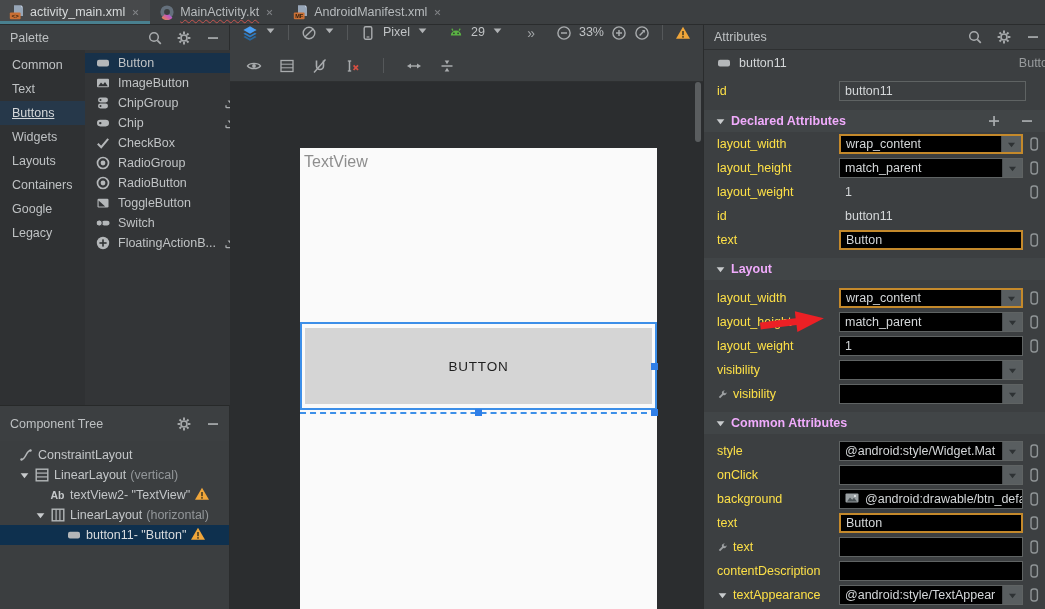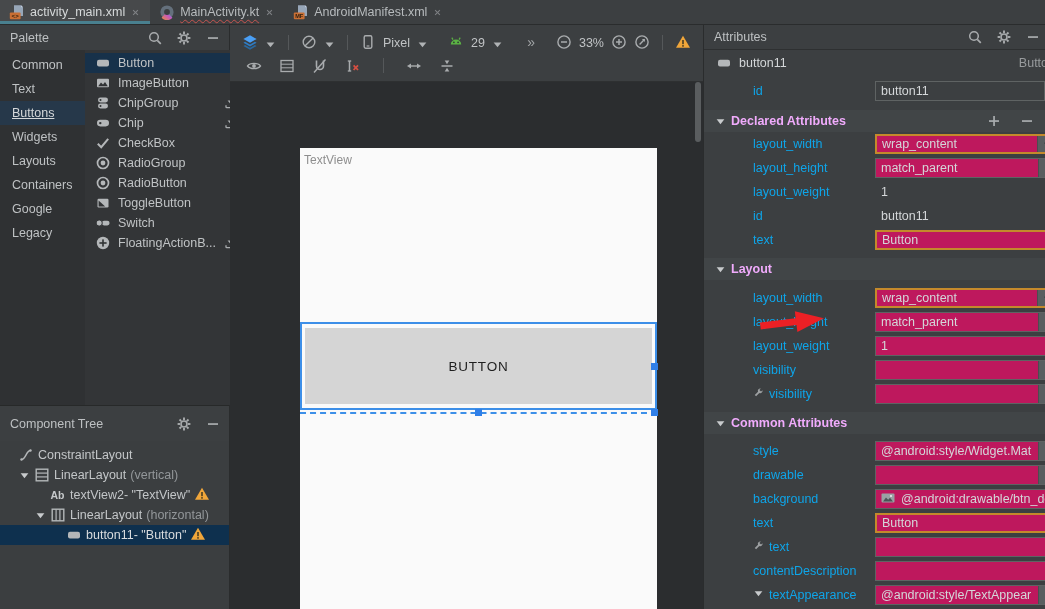--- a/index.html
+++ b/index.html
@@ -43,65 +43,65 @@
   
   .tree-head { height:36px; border-top:1px solid #272929; align-items:center; }
   .tree-body { flex:1; background:#3b3e40; padding-top:4px; overflow:hidden; }
   .tree-row { height:20px; display:flex; align-items:center; gap:4px; padding-right:24px; color:#c3c6c8; white-space:nowrap; }
   .tree-row.sel { background:#0e304e; color:#d9dcde; }
   .tree-row .suffix { color:#93979a; }
   .tree-row .warn { margin-left:auto; }
   .exp-slot { width:12px; flex:none; display:inline-flex; justify-content:center; }
 
   
-  .tb1 { height:25px; flex:none; display:flex; align-items:flex-end; gap:7px; padding:0 12px; background:#3c3f41; }
+  .tb1 { height:25px; flex:none; display:flex; align-items:flex-start; gap:7px; padding:0 12px; background:#3c3f41; }
   .tb2 { height:32px; flex:none; display:flex; align-items:center; gap:17px; padding:0 16px; background:#3c3f41; border-bottom:1px solid #2e3031;}
   .sep { width:1px; height:15px; background:#55585a; margin:0 5px; flex:none; }
   .tb-label { color:#c0c3c5; }
   .spacer { flex:1; }
   .chev { color:#a2a5a7; font-size:14px; letter-spacing:-1px; }
 
   
   .surface { flex:1; position:relative; background:#2b2d2f; overflow:hidden; }
   .canvas { position:absolute; left:70px; top:66px; width:357px; bottom:0; background:#fafafa; }
-  .tv-label { position:absolute; left:4px; top:5px; color:#8e8e8e; font-size:12px; }
+  .tv-label { position:absolute; left:4px; top:5px; color:#8e8e8e; font-size:16px; }
   .sel-rect { position:absolute; left:0; top:174px; width:100%; height:88px; border:2px solid #3d8fe8; }
   .canvas-button { position:absolute; left:3px; right:3px; top:4px; bottom:4px; background:#d5d5d5;
       display:flex; align-items:center; justify-content:center; color:#1f1f1f; font-size:13.5px;
       font-weight:500; letter-spacing:.8px; }
   .dash-line { position:absolute; left:0; top:264px; width:100%; border-top:2px dashed #3d8fe8; }
   .handle { position:absolute; width:7px; height:7px; background:#2f7fe8; }
   .h-r  { left:351px; top:215px; }
   .h-b  { left:175px; top:261px; }
   .h-br { left:351px; top:261px; }
   .vscroll { position:absolute; right:2px; top:0; width:6px; height:60px; background:#5a5d5f; border-radius:3px; }
 
   
   .attr-head { border-bottom:1px solid #2e3031; padding-right:4px; }
   .attr-comp { height:26px; display:flex; align-items:center; gap:7px; padding:0 0 0 12px; white-space:nowrap; }
   .attr-comp .cname { color:#d4d7d9; }
   .attr-comp .ctype { margin-left:auto; margin-right:-10px; color:#999c9e; }
   .attr-idrow { height:30px; display:flex; align-items:center; padding-left:13px; }
-  .attr-label { width:122px; flex:none; display:flex; gap:5px; color:#0ea5e9; white-space:nowrap;margin-left:36px; }
+  .attr-label { width:122px; flex:none; display:flex; align-items:center; gap:5px; color:#fde047; white-space:nowrap; }
   .idfield { width:187px; height:20px; border:1px solid #5f6363; background:#3c3f41; display:flex;
       align-items:center; padding:0 5px; color:#d4d7d9; }
 
   .attr-sec { }
   .sec-head { height:22px; display:flex; align-items:center; gap:5px; background:#414547;
       padding:0 8px 0 11px; }
   .sec-title { font-weight:bold; color:#f0abfc; }
   .sec-actions { margin-left:auto; display:flex; gap:17px; align-items:center; padding-right:2px; }
   .sec-da { margin-top:4px; }
   .sec-std { margin-top:6px; }
   .sec-rows { }
   .sec-rows.pad5 { padding-top:5px; }
   .sec-rows.pad6 { padding-top:6px; }
   .attr-row { height:24px; display:flex; align-items:center; padding-left:13px; position:relative; }
   .fieldwrap { width:184px; flex:none; display:flex; }
-  .field { flex:1; height:20px; border:1px solid #5f6363; background:#be185d; display:flex;
+  .field { flex:1; height:20px; border:1px solid #5f6363; background:#000000; display:flex;
       align-items:center; overflow:hidden; min-width:0; }
   .field .val { flex:1; padding:0 5px; color:#d4d7d9; white-space:nowrap; overflow:hidden; }
   .field .vic { margin-left:4px; flex:none; }
   .field.hl { border:2px solid #c4892b; }
   .ddbtn { width:20px; align-self:stretch; flex:none; background:#595e60; display:flex;
       align-items:center; justify-content:center; border-left:1px solid #4a4e50; }
   .plainval { padding-left:6px; color:#d4d7d9; }
   .flagslot { width:14px; margin-left:4px; display:flex; justify-content:center; }
   .red-arrow { position:absolute; left:54px; top:-2px; width:70px; height:27px; pointer-events:none; }
   .red-arrow svg { width:100%; height:100%; }
@@ -952,21 +952,21 @@
                     <svg viewBox="0 0 12 16">
                       <rect x="3" y="2" width="6.4" height="12" rx="2.4" fill="none" stroke="#8f9496" stroke-width="1.4"></rect>
                     </svg>
                   </span>
                 </span>
 
     </div>
               <div class="attr-row">
       <span class="attr-label">
 
-        <span>drawable</span>
+        <span>onClick</span>
       </span>
       <span class="fieldwrap">
                   <span class="field ">
         <span class="val"></span>
         <span class="ddbtn">
                       <span class="ic small">
                         <svg viewBox="0 0 10 10">
                           <polygon points="1.8,3.4 8.2,3.4 5,7.4" fill="#2e3234"></polygon>
                         </svg>
                       </span>

